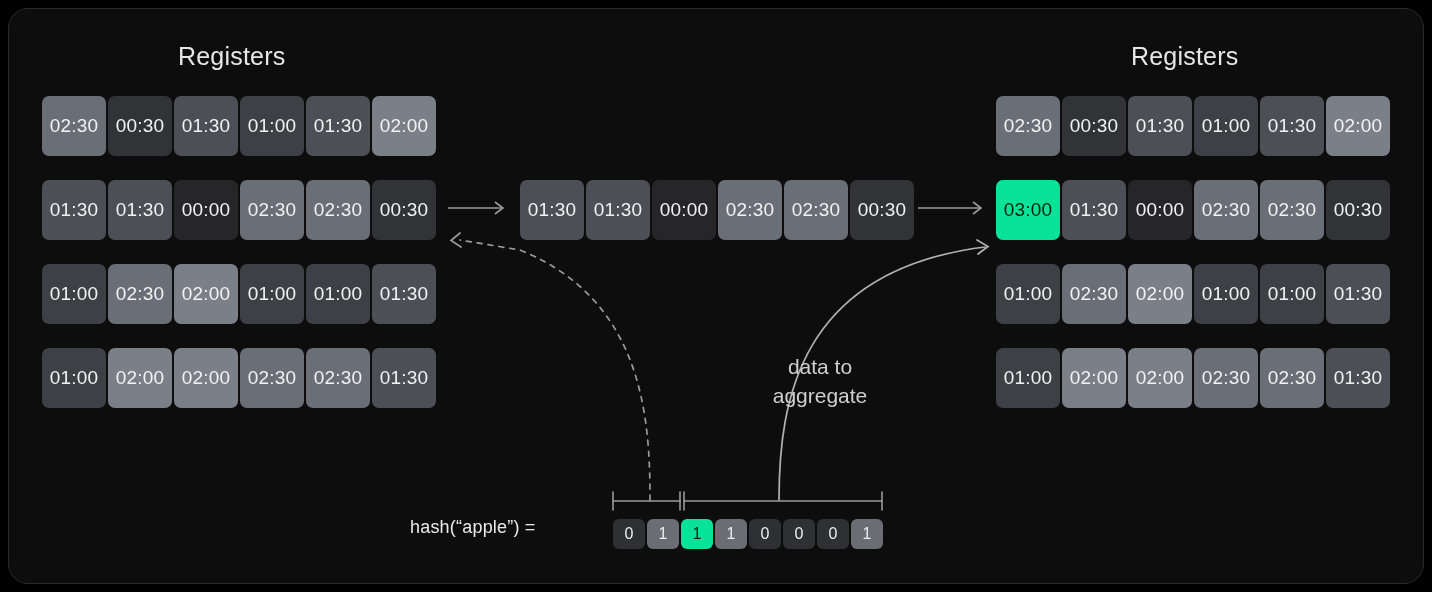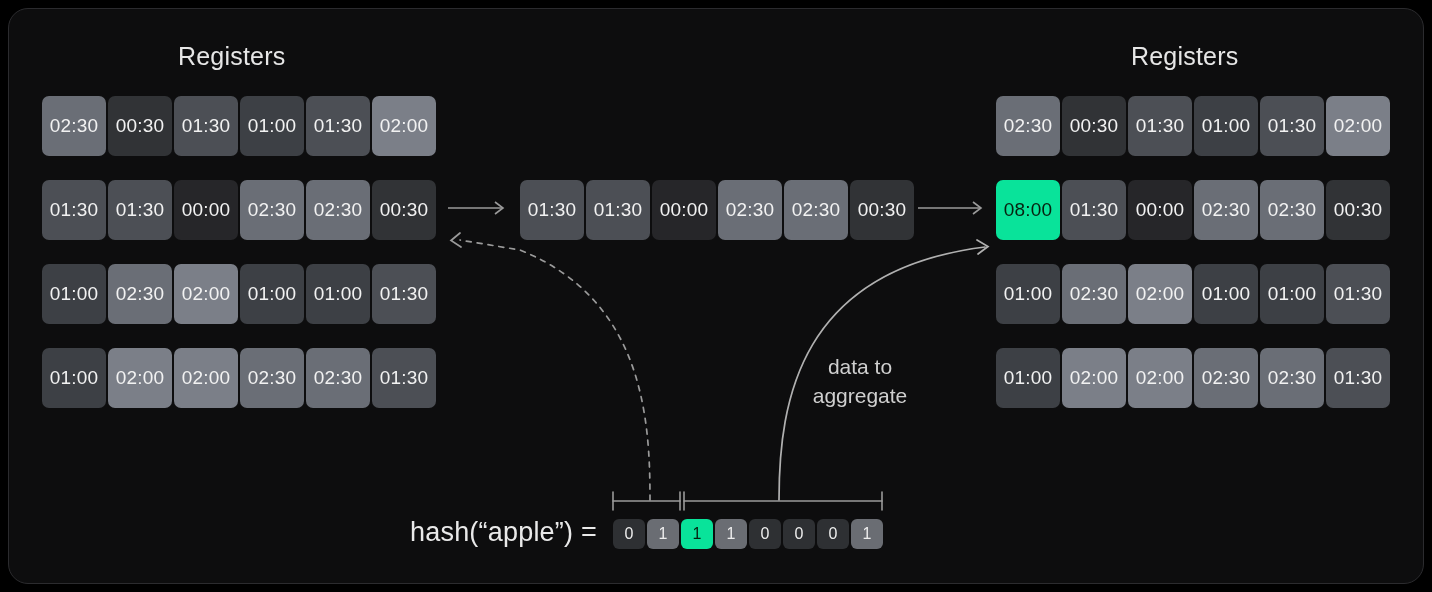--- a/index.html
+++ b/index.html
@@ -107,29 +107,29 @@
   
   .annot {
     position: absolute;
     color: #cfcfcf;
     font-size: 21px;
     line-height: 29px;
     text-align: center;
     white-space: pre-line;
   }
   #annot-index { left: 492px; top: 352px; width: 160px; }
-  #annot-data  { left: 790px; top: 352px; width: 140px; }
+  #annot-data  { left: 750px; top: 352px; width: 140px; }
 
   
   #hash-label {
     position: absolute;
     left: 410px;
     top: 517px;
     color: #e9e9e9;
-    font-size: 27px;
+    font-size: 18px;
     letter-spacing: 0.2px;
     white-space: nowrap;
   }
   #bit-row {
     position: absolute;
     left: 613px;
     top: 519px;
     display: flex;
     gap: 2px;
   }
@@ -194,21 +194,21 @@
       <div class="cell" style="background: rgb(49, 51, 54);">00:30</div>
     </div>
 
   <div class="grid" id="grid-right">
       <div class="cell" style="background: rgb(106, 110, 118);">02:30</div>
       <div class="cell" style="background: rgb(49, 51, 54);">00:30</div>
       <div class="cell" style="background: rgb(76, 79, 85);">01:30</div>
       <div class="cell" style="background: rgb(61, 64, 69);">01:00</div>
       <div class="cell" style="background: rgb(76, 79, 85);">01:30</div>
       <div class="cell" style="background: rgb(123, 127, 136);">02:00</div>
-      <div class="cell hl">08:00</div>
+      <div class="cell hl">03:00</div>
       <div class="cell" style="background: rgb(76, 79, 85);">01:30</div>
       <div class="cell" style="background: rgb(38, 38, 41);">00:00</div>
       <div class="cell" style="background: rgb(106, 110, 118);">02:30</div>
       <div class="cell" style="background: rgb(106, 110, 118);">02:30</div>
       <div class="cell" style="background: rgb(49, 51, 54);">00:30</div>
       <div class="cell" style="background: rgb(61, 64, 69);">01:00</div>
       <div class="cell" style="background: rgb(106, 110, 118);">02:30</div>
       <div class="cell" style="background: rgb(123, 127, 136);">02:00</div>
       <div class="cell" style="background: rgb(61, 64, 69);">01:00</div>
       <div class="cell" style="background: rgb(61, 64, 69);">01:00</div>

